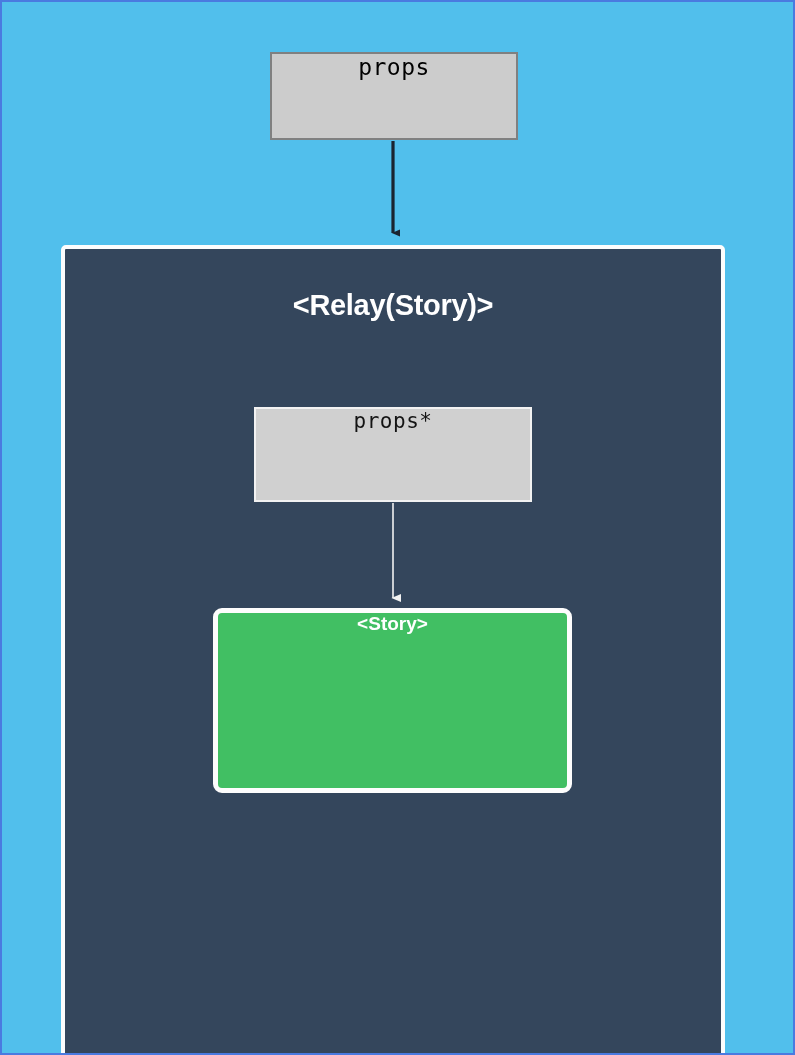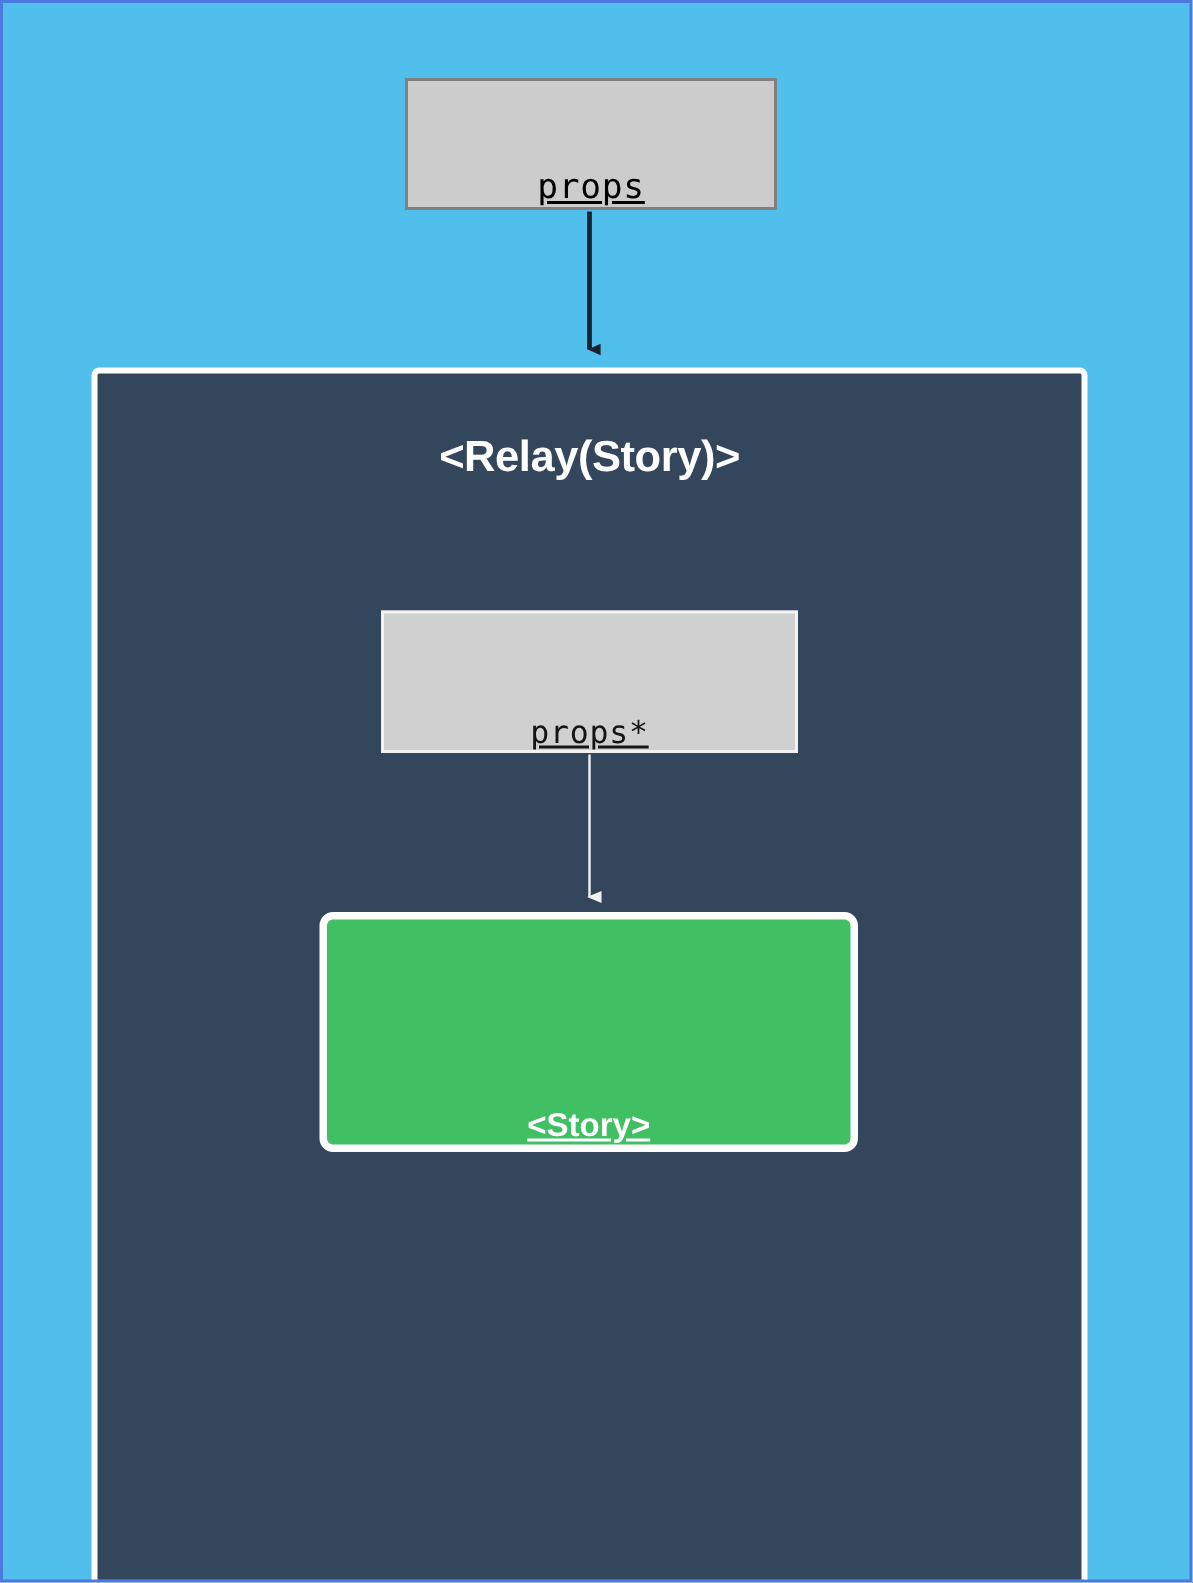--- a/index.html
+++ b/index.html
@@ -18,24 +18,23 @@
     border: 2px solid #4a7ae0;
     overflow: hidden;
     font-family: "Liberation Sans", sans-serif;
   }
 
   
   .node {
     position: absolute;
     box-sizing: border-box;
     display: flex;
-    align-items: flex-end;
+    align-items: flex-start;
     justify-content: center;
     text-align: center;
-    text-decoration: underline;
   }
 
   
   .props-outer {
     left: 268px;
     top: 50px;
     width: 248px;
     height: 88px;
     background: #cccccc;
     border: 2px solid #808080;
@@ -84,28 +83,28 @@
     font-family: "DejaVu Sans Mono", "Liberation Mono", monospace;
     font-size: 21px;
     letter-spacing: 0.5px;
   }
 
   
   .story-box {
     left: 211px;
     top: 606px;
     width: 359px;
-    height: 160px;
+    height: 185px;
     background: #41bf63;
     border: 5px solid #fdfdfd;
     border-radius: 9px;
     color: #ffffff;
     font-family: "Liberation Sans", sans-serif;
     font-weight: bold;
-    font-size: 22px;
+    font-size: 19px;
   }
 
   
   .arrow-svg {
     position: absolute;
     overflow: visible;
     pointer-events: none;
   }
   .arrow-outer { left: 0; top: 0; }
   .arrow-inner { left: 0; top: 0; }

